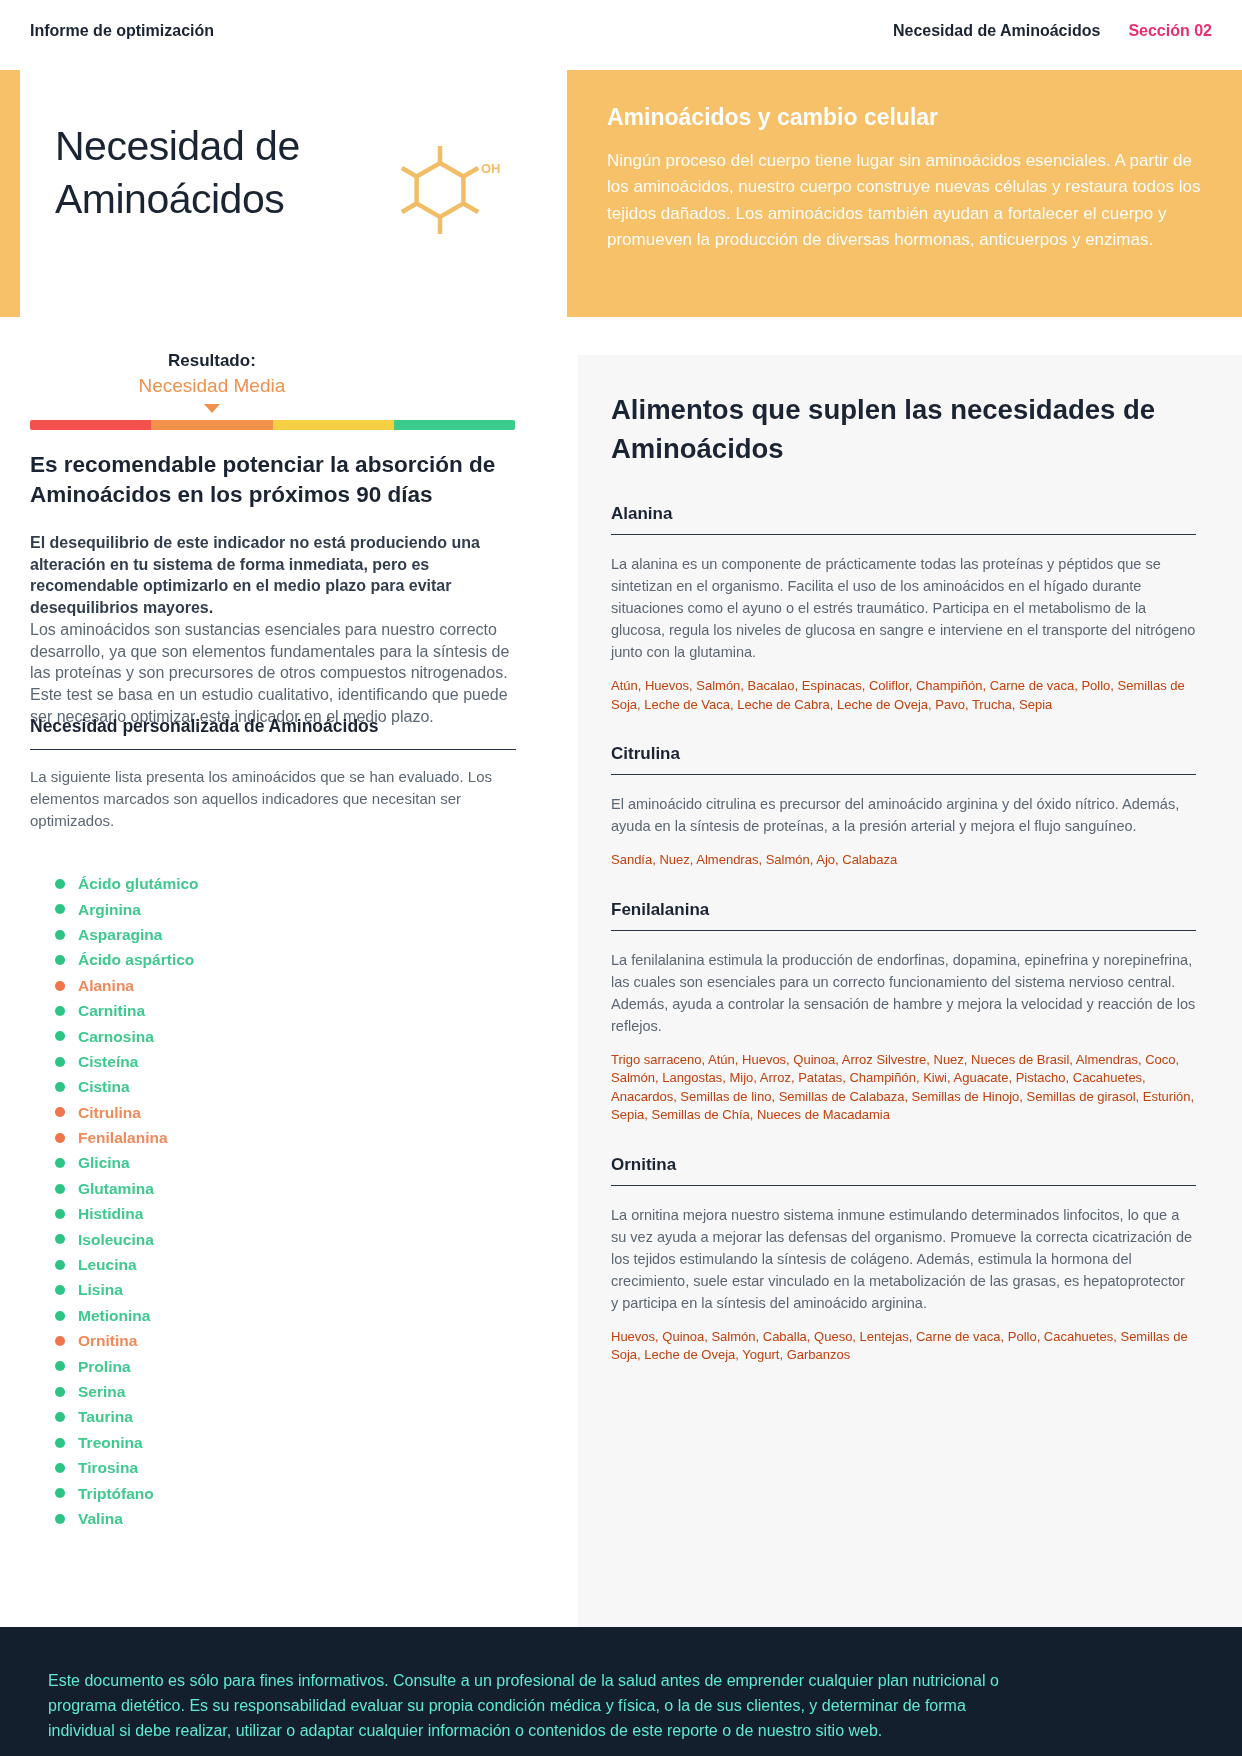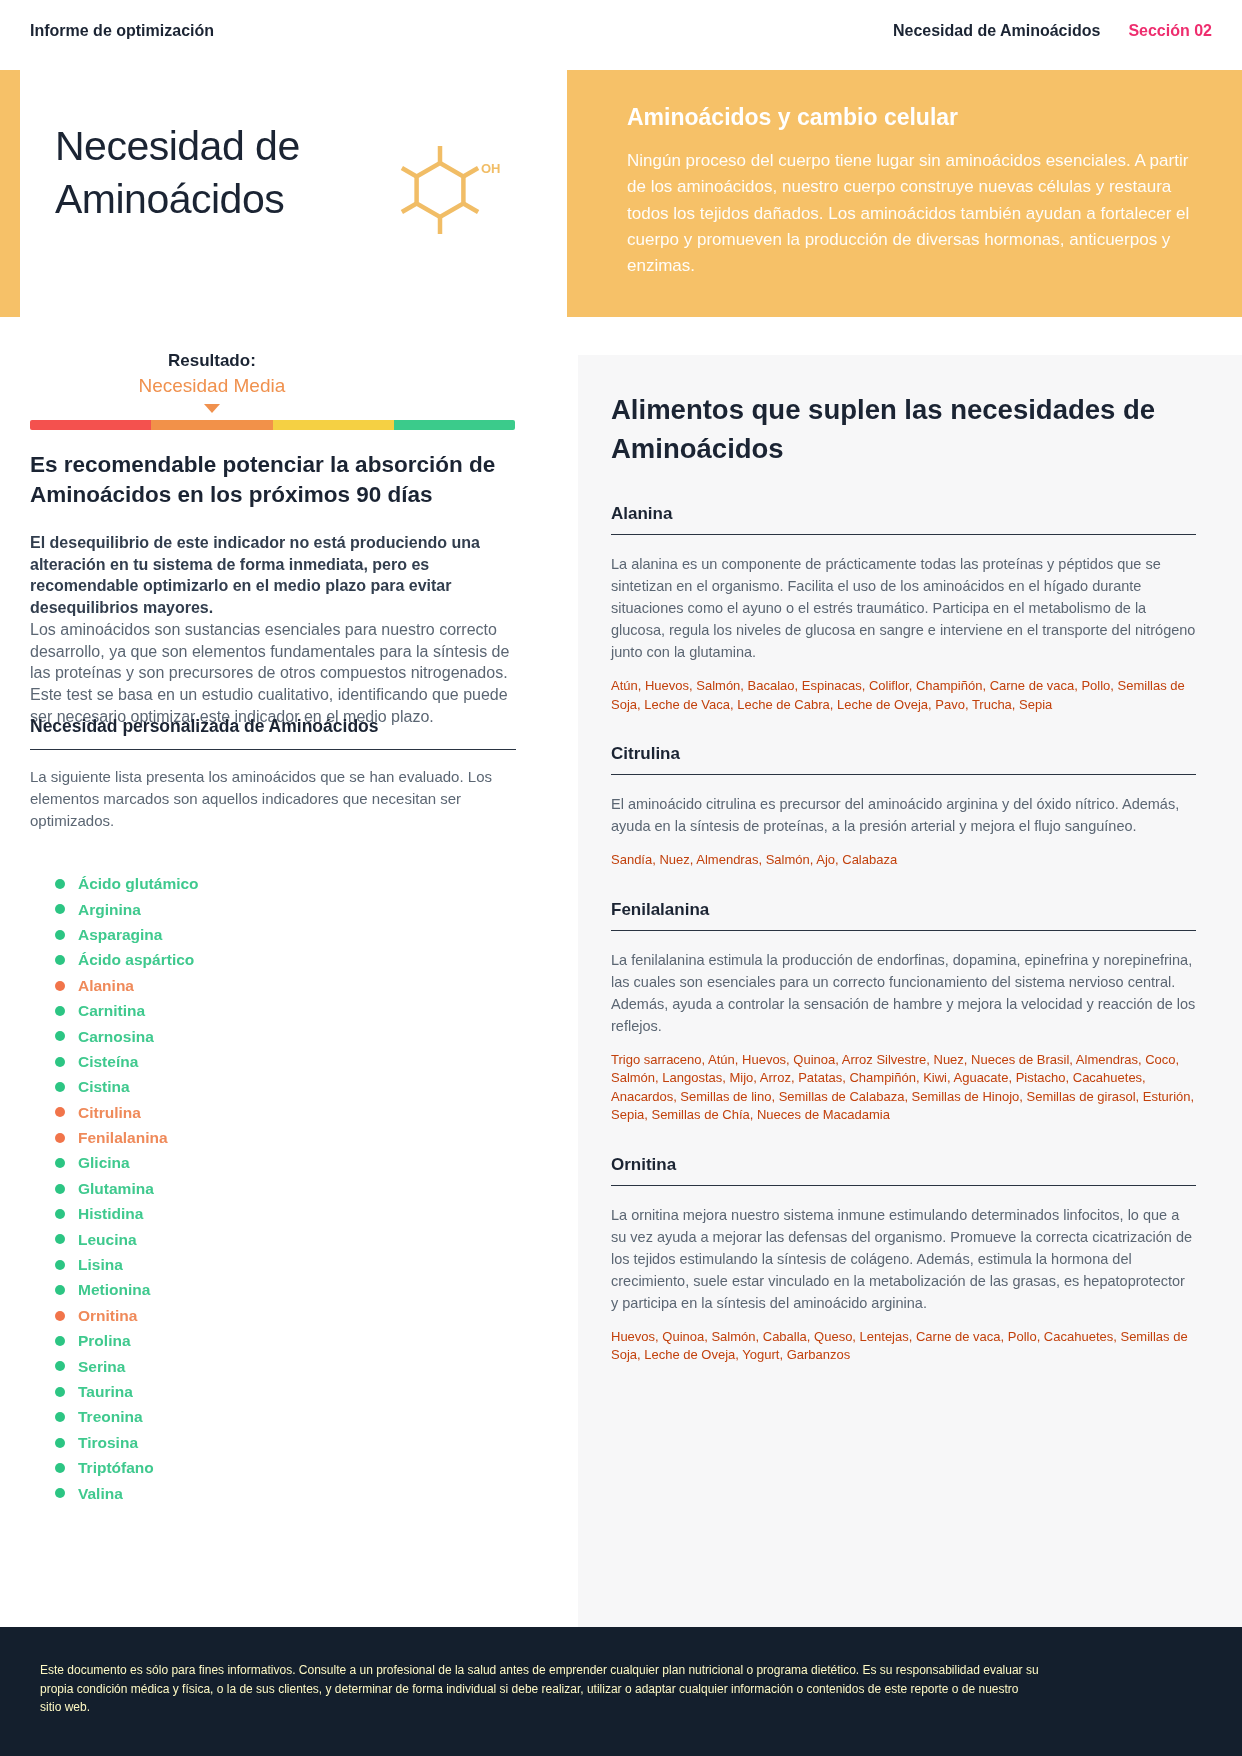--- a/index.html
+++ b/index.html
@@ -10,21 +10,21 @@
   
   .header{position:absolute;top:0;left:0;right:0;height:62px;display:flex;justify-content:space-between;align-items:center;padding:0 30px;box-sizing:border-box;}
   .header .h-left{font-size:16px;font-weight:700;color:var(--navy,#1b2433);}
   .header .h-right{display:flex;gap:28px;align-items:baseline;justify-content:space-between;}
   .header .h-title{font-size:16px;font-weight:700;color:var(--navy,#1b2433);}
   .header .h-section{font-size:16px;font-weight:700;color:var(--pink,#ee2d6e);}
   
   .hero-strip{position:absolute;left:0;top:70px;width:20px;height:247px;background:var(--orange,#f6c168);}
   .hero-title{position:absolute;left:55px;top:120px;font-size:41px;font-weight:400;line-height:1.3;letter-spacing:-0.5px;color:var(--navy,#1b2433);}
   .molecule{position:absolute;left:388px;top:130px;width:120px;height:115px;}
-  .hero-box{position:absolute;left:567px;top:70px;width:675px;height:247px;background:var(--orange,#f6c168);box-sizing:border-box;padding:28px 40px 0 60px;}
+  .hero-box{position:absolute;left:567px;top:70px;width:675px;height:247px;background:var(--orange,#f6c168);box-sizing:border-box;padding:28px 40px 0 40px;}
   .hero-box h2{margin:6px 0 17px;font-size:23px;font-weight:700;color:#ffffff;}
   .hero-box p{margin:0;font-size:17px;line-height:1.55;color:#fffdf9;}
   
   .result-wrap{position:absolute;left:30px;top:350px;width:485px;height:66px;}
   .result-block{position:absolute;left:37.5%;transform:translateX(-50%);text-align:center;width:260px;}
   .result-label{font-size:17px;font-weight:700;color:var(--navy,#1b2433);line-height:1.3;}
   .result-value{font-size:19px;font-weight:400;color:var(--accent-orange,#f0914e);line-height:1.3;margin-top:2px;}
   .result-marker{margin:5px auto 0;width:0;height:0;border-left:8px solid transparent;border-right:8px solid transparent;border-top:9px solid var(--accent-orange,#f0914e);}
   .gauge{position:absolute;left:30px;top:420px;width:485px;height:10px;display:flex;border-radius:2px;overflow:hidden;}
   .gauge .seg{flex:1;height:100%;}
@@ -51,21 +51,21 @@
   
   .foods-panel{position:absolute;left:578px;top:355px;width:664px;height:1272px;background:var(--panel-bg,#f7f7f8);box-sizing:border-box;padding:36px 46px 12px 33px;}
   .foods-panel .panel-title{margin:0 0 36px;font-size:27.5px;font-weight:700;line-height:1.4;color:var(--navy,#1b2433);}
   .food-section{margin:0 0 30px;}
   .food-section h4{margin:0 0 10px;font-size:17px;font-weight:700;color:var(--navy,#1b2433);}
   .rule2{border:none;border-top:1.5px solid #2a3442;margin:0 0 18px;}
   .food-section .desc{margin:0 0 14px;font-size:14.5px;line-height:1.52;color:var(--text-gray,#5b6673);}
   .food-section .foods{margin:0;font-size:13px;line-height:1.42;font-weight:400;color:#c2410c;}
   
   .footer{position:absolute;left:0;bottom:0;width:100%;height:129px;background:var(--footer-bg,#141f2d);box-sizing:border-box;padding:34px 200px 0 40px;}
-  .footer p{margin:0;font-size:12px;line-height:1.55;color:#fef9c3;}
+  .footer p{margin:8px;font-size:16px;line-height:1.55;color:#5eead4;}
 </style>
 </head>
 <body>
 
 <div class="page">
 
   <div class="header">
     <span class="h-left">Informe de optimización</span>
     <span class="h-right">
       <span class="h-title">Necesidad de Aminoácidos</span>
@@ -191,20 +191,24 @@
         <li class="ok">
           <span class="dot"></span>
           <span class="lbl">Glutamina</span>
         </li>
 
         <li class="ok">
           <span class="dot"></span>
           <span class="lbl">Histidina</span>
         </li>
 
+        <li class="ok">
+          <span class="dot"></span>
+          <span class="lbl">Isoleucina</span>
+        </li>
 
         <li class="ok">
           <span class="dot"></span>
           <span class="lbl">Leucina</span>
         </li>
 
         <li class="ok">
           <span class="dot"></span>
           <span class="lbl">Lisina</span>
         </li>

